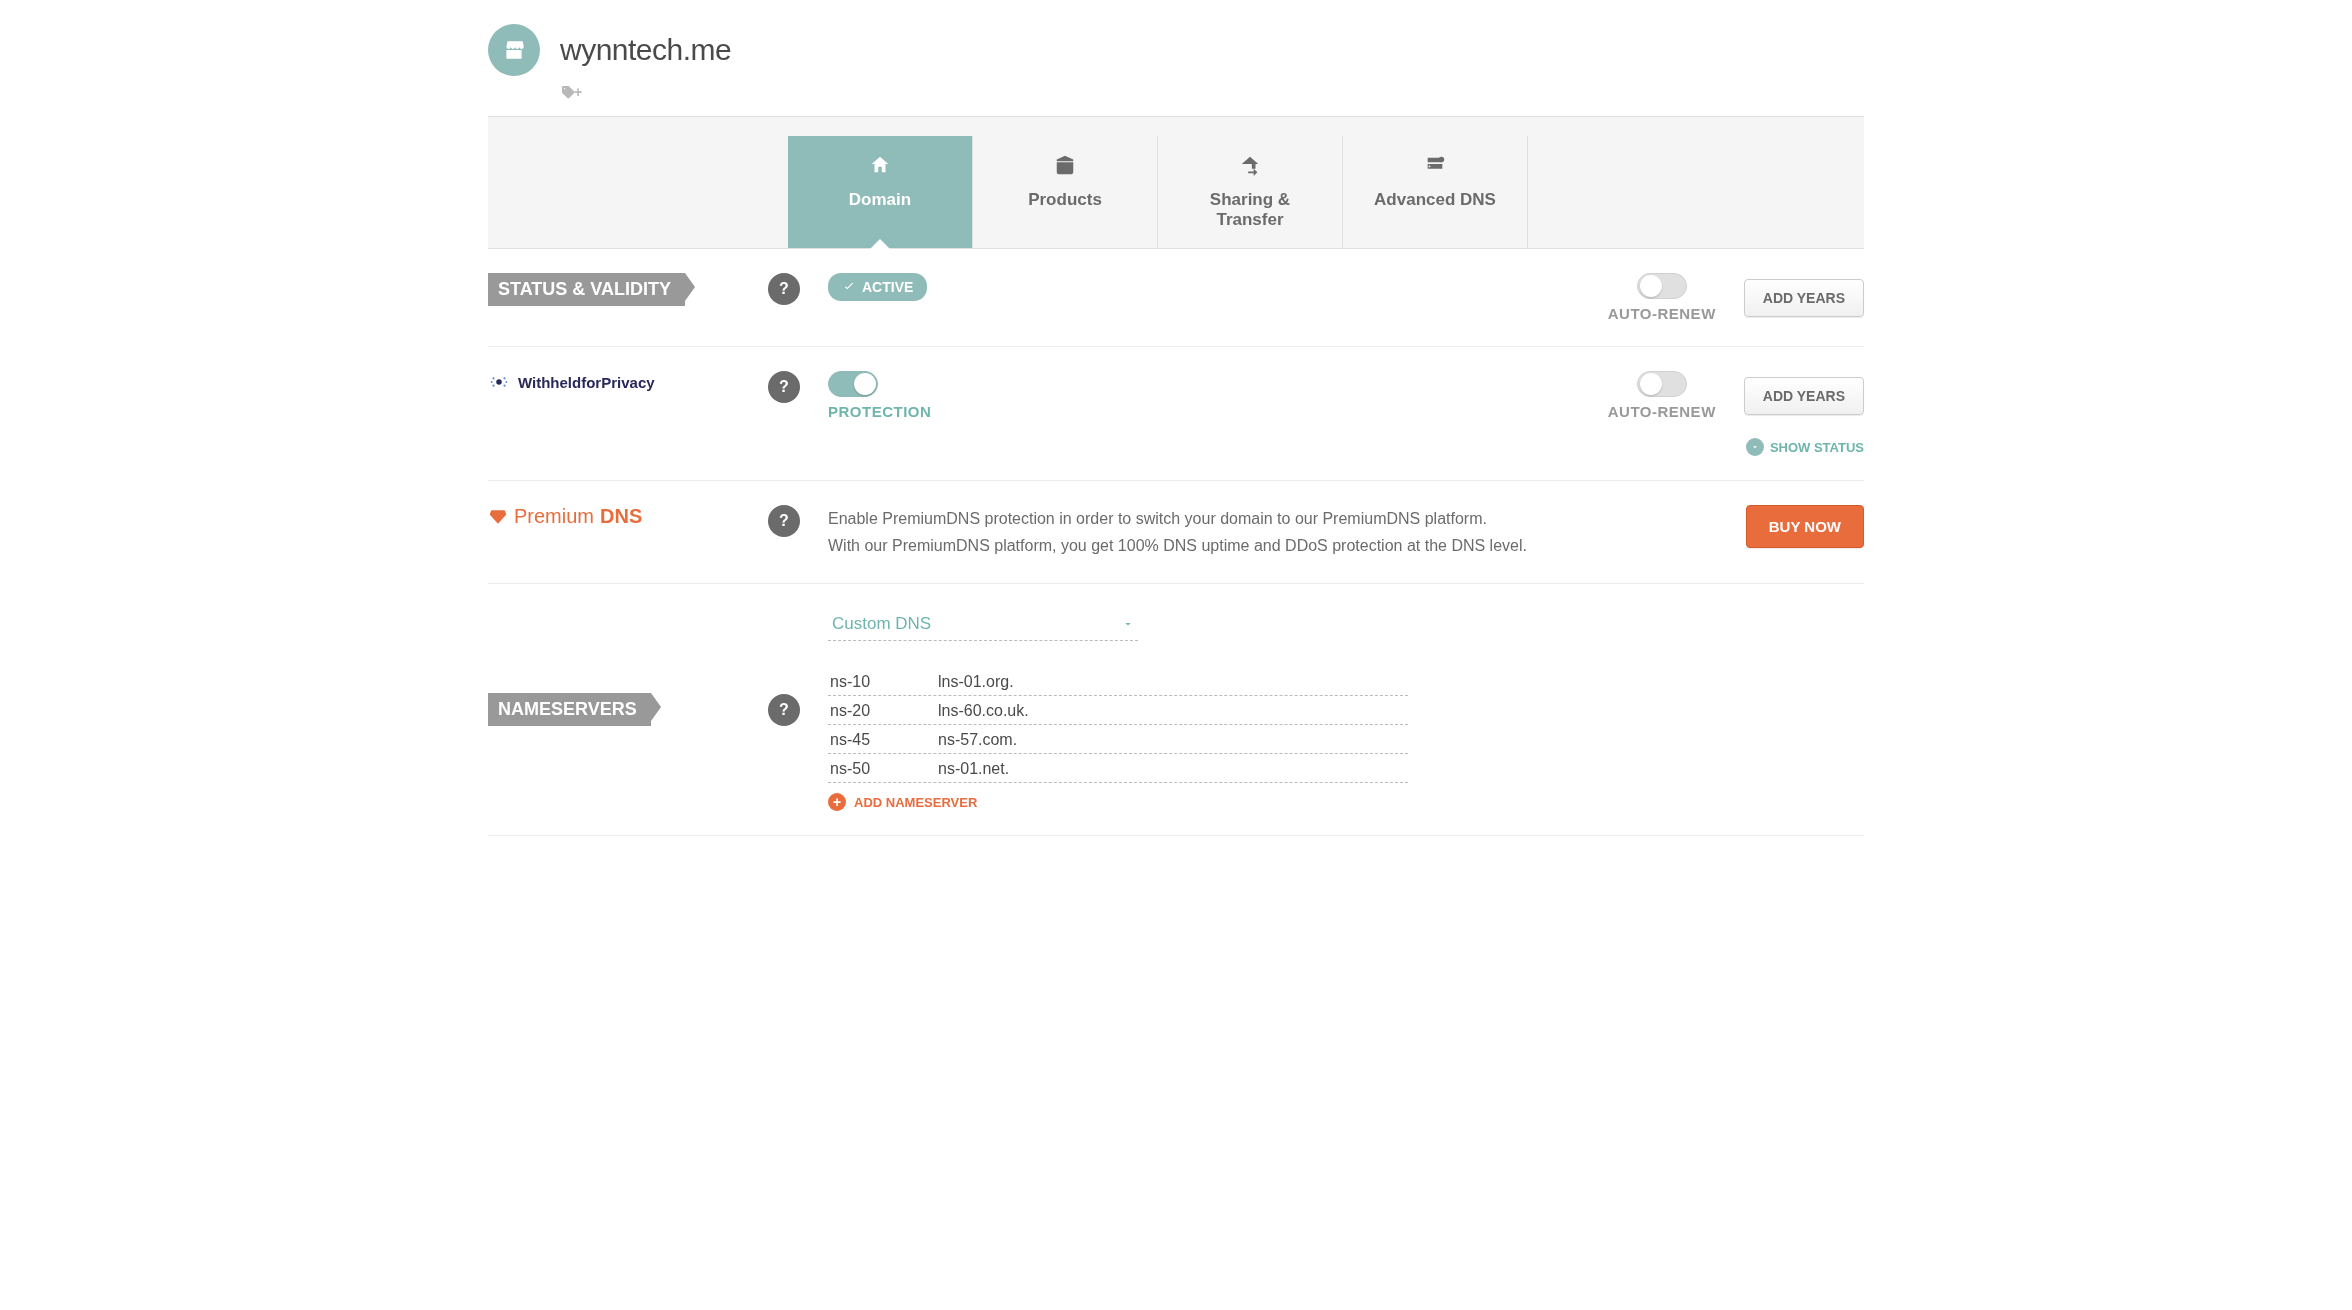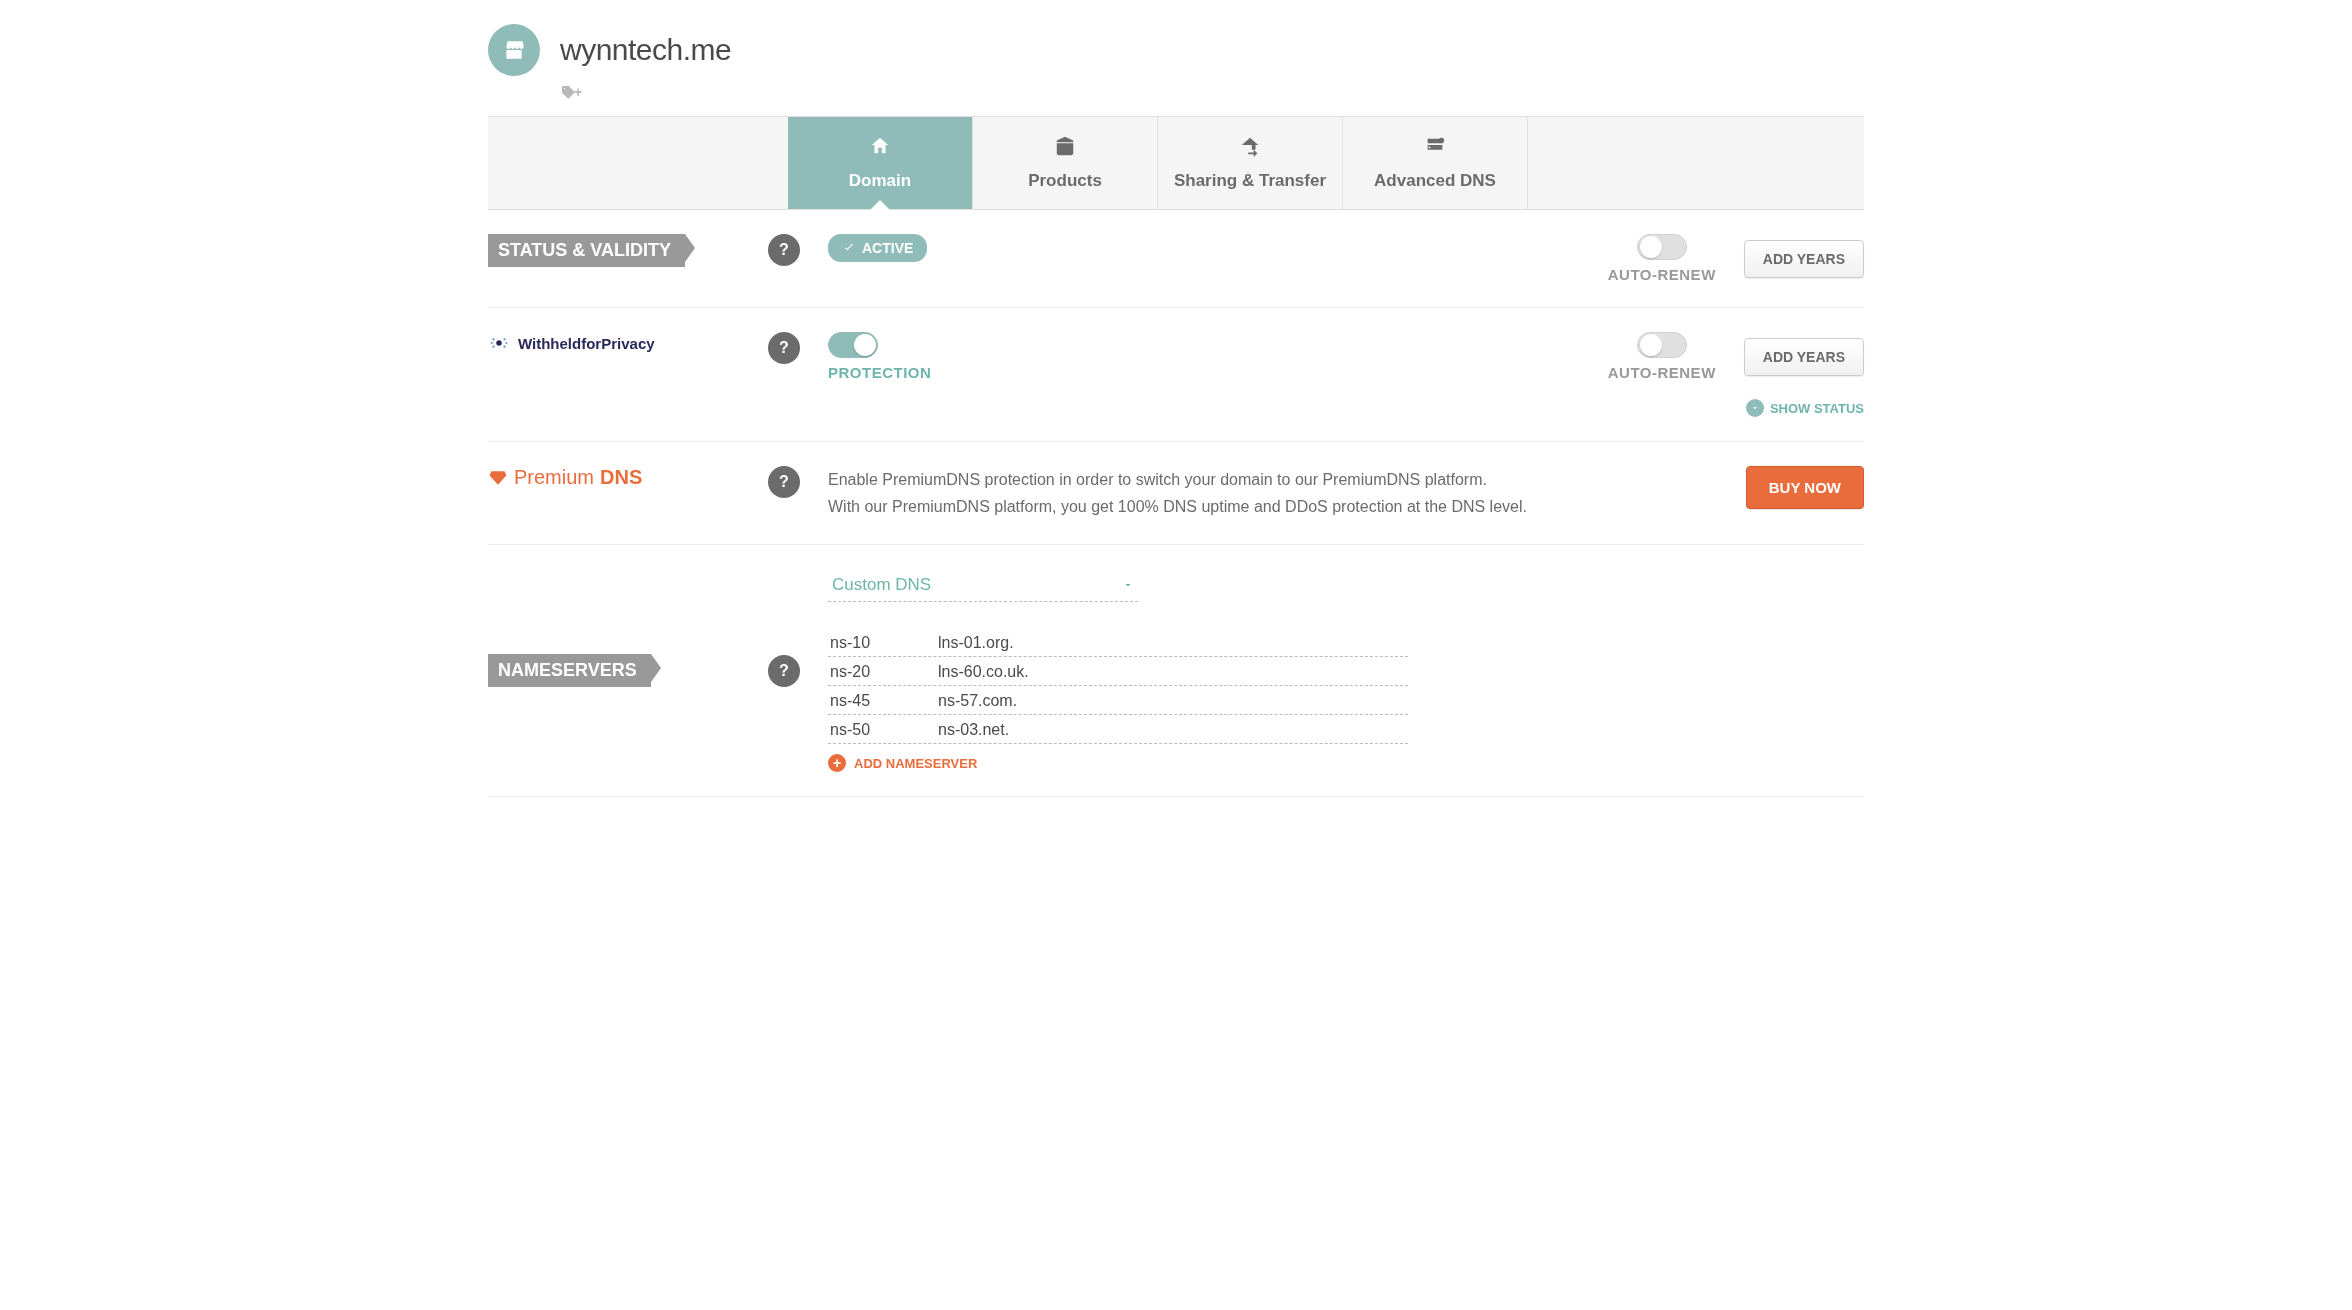--- a/index.html
+++ b/index.html
@@ -10,21 +10,21 @@
 .header { display: flex; align-items: center; padding: 24px 0 8px 0; }
 .logo-badge { width: 52px; height: 52px; border-radius: 50%; background: #8fbcb8; display: flex; align-items: center; justify-content: center; margin-right: 20px; }
 .logo-badge svg { fill: #fff; }
 .domain-title { font-size: 30px; font-weight: 400; color: #4a4a4a; letter-spacing: -0.5px; }
 .tag-row { margin-left: 72px; margin-bottom: 12px; }
 .tag-icon { color: #b8b8b8; font-size: 14px; display: inline-flex; align-items: center; }
 
 
 .tabs { display: flex; border: 1px solid #e0e0e0; border-left: none; border-right: none; background: #f5f5f5; }
 .tab-spacer { flex: 0 0 300px; border-right: none; }
-.tab { flex: 0 0 185px; padding: 18px 4px; text-align: center; border-right: 1px solid #e0e0e0; cursor: pointer; position: relative; }
+.tab { flex: 0 0 185px; padding: 18px 24px; text-align: center; border-right: 1px solid #e0e0e0; cursor: pointer; position: relative; margin-top: 19px; }
 .tab:first-of-type { border-left: 1px solid #e0e0e0; }
 .tab-icon { display: block; margin: 0 auto 10px; color: #6b6b6b; }
 .tab-label { font-size: 17px; font-weight: 600; color: #6b6b6b; }
 .tab.active { background: #8fbcb8; }
 .tab.active .tab-label { color: #fff; }
 .tab.active .tab-icon { color: #fff; }
 .tab.active::after { content: ""; position: absolute; bottom: -1px; left: 50%; transform: translateX(-50%); width: 0; height: 0; border-left: 10px solid transparent; border-right: 10px solid transparent; border-bottom: 10px solid #fff; }
 .tab-fill { flex: 1; }
 
 
@@ -260,21 +260,21 @@
           <div class="ns-input-row">
             <span class="ns-part1">ns-20</span>
             <span class="ns-part2">lns-60.co.uk.</span>
           </div>
           <div class="ns-input-row">
             <span class="ns-part1">ns-45</span>
             <span class="ns-part2">ns-57.com.</span>
           </div>
           <div class="ns-input-row">
             <span class="ns-part1">ns-50</span>
-            <span class="ns-part2">ns-03.net.</span>
+            <span class="ns-part2">ns-01.net.</span>
           </div>
         </div>
       <div class="add-ns">
         <span class="plus">+</span>
         <span>ADD NAMESERVER</span>
       </div>
     </div>
     <div class="right-col"></div>
   </div>
 

